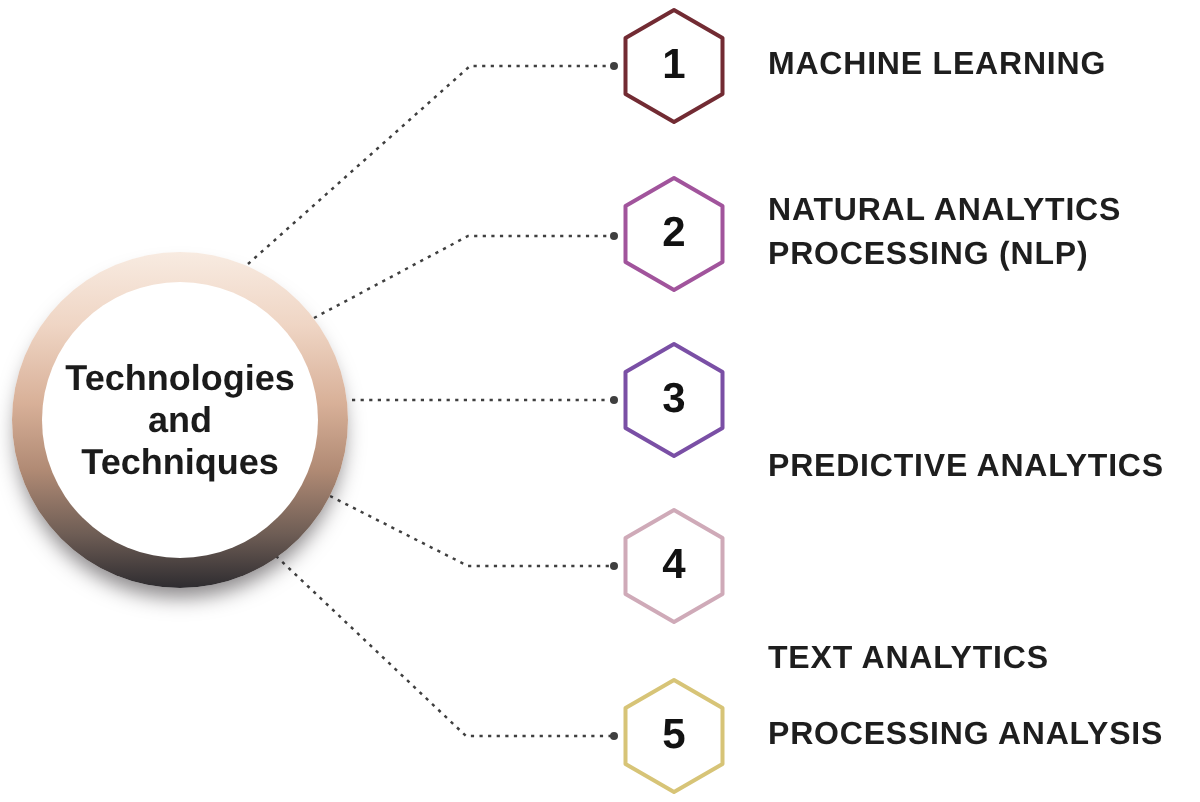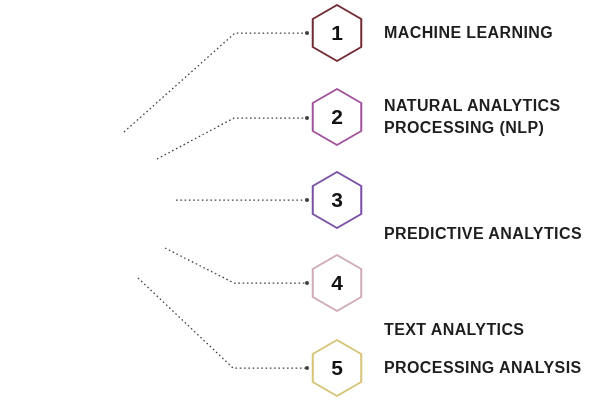--- a/index.html
+++ b/index.html
@@ -67,20 +67,25 @@
     <polyline class="connector" points="157,159 234,118 306,118"></polyline>
     <circle class="connector-dot" cx="307" cy="118" r="2"></circle>
     <polyline class="connector" points="176,200 306,200"></polyline>
     <circle class="connector-dot" cx="307" cy="200" r="2"></circle>
     <polyline class="connector" points="165,248 234,283 306,283"></polyline>
     <circle class="connector-dot" cx="307" cy="283" r="2"></circle>
     <polyline class="connector" points="138,278 233,368 306,368"></polyline>
     <circle class="connector-dot" cx="307" cy="368" r="2"></circle>
   </svg>
 
+  <div class="circle-ring">
+    <div class="circle-inner">
+      <div class="circle-label">Technologies and Techniques</div>
+    </div>
+  </div>
 
   <div class="item-1">
     <div class="hex hex-box">
       <svg width="54" height="60" viewBox="0 0 54 60">
         <polygon points="27,2 51.25,16 51.25,44 27,58 2.75,44 2.75,16" fill="#ffffff" stroke-width="2" stroke-linejoin="round" stroke="#722b33"></polygon>
       </svg>
       <div class="hex-number">1</div>
     </div>
     <div class="hex-label">MACHINE LEARNING</div>
   </div>

